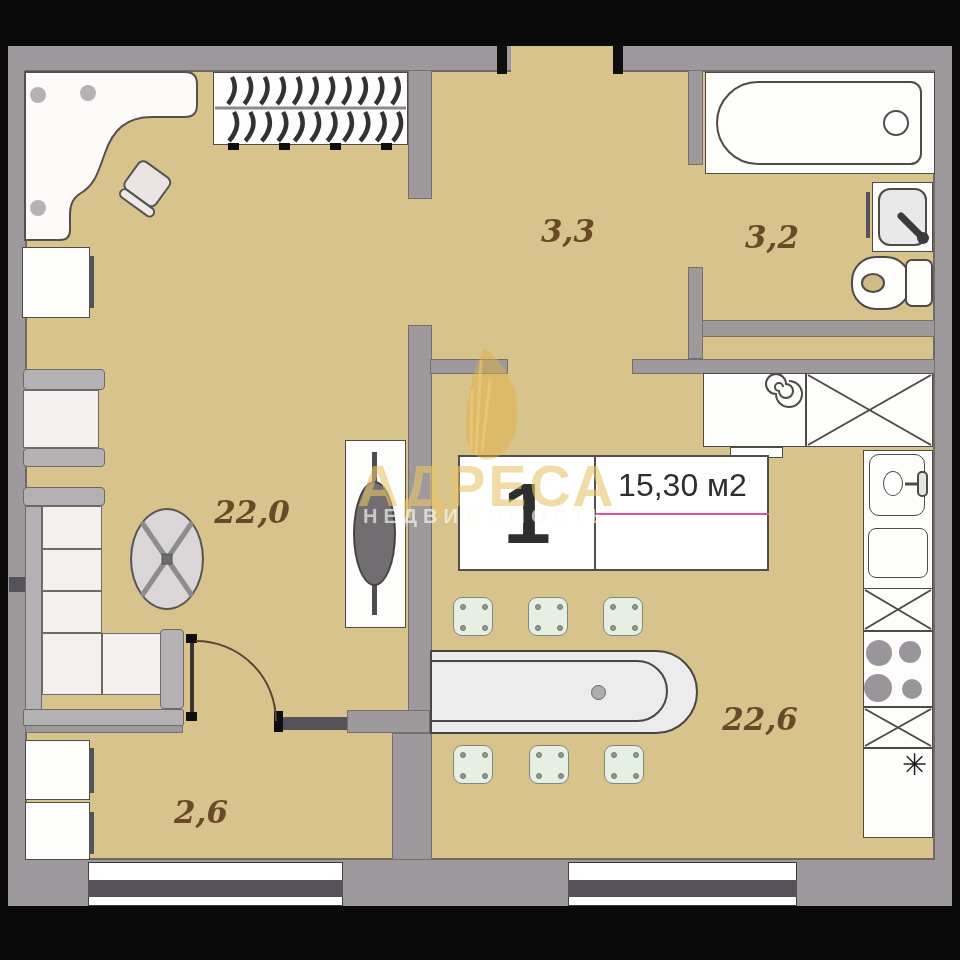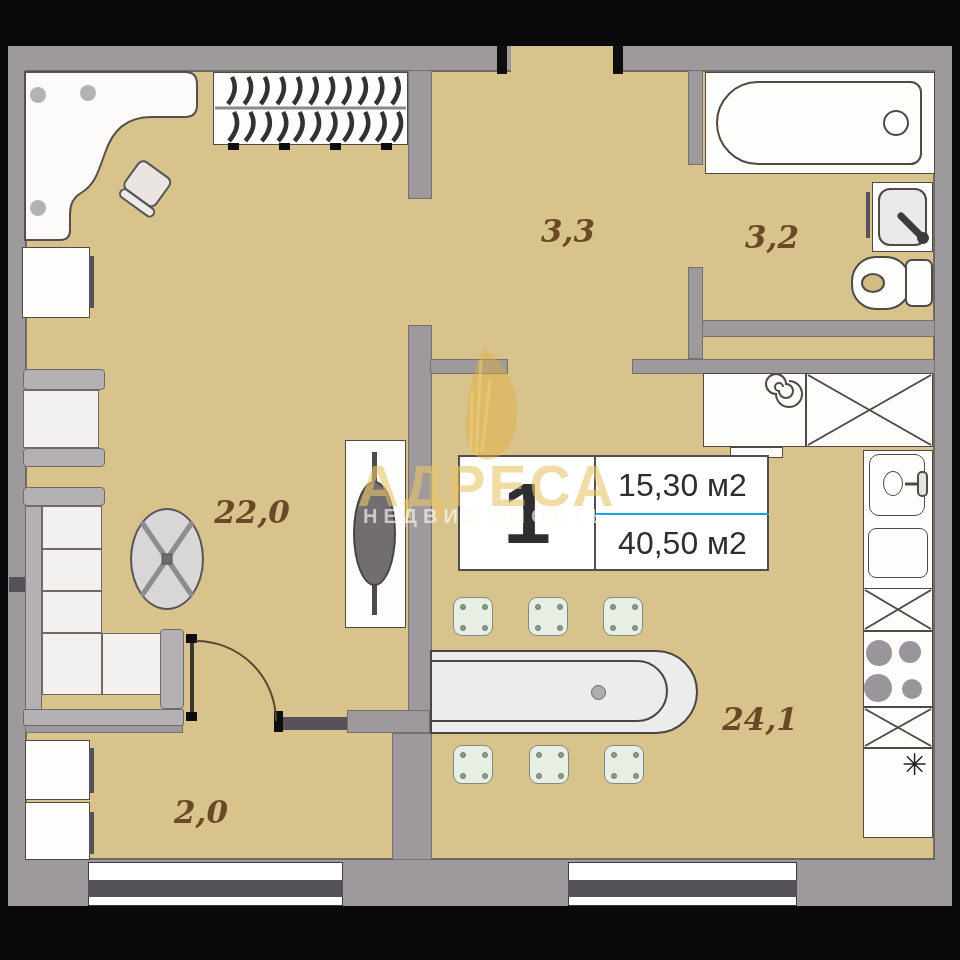--- a/index.html
+++ b/index.html
@@ -175,22 +175,21 @@
 
   <div class="abs wfurn" style="left:705px;top:72px;width:230px;height:102px;"></div>
   <div class="abs" style="left:716px;top:81px;width:206px;height:84px;border:2px solid #4e4a46;border-radius:44px 12px 12px 44px;"></div>
   <div class="abs" style="left:883px;top:110px;width:26px;height:26px;border-radius:50%;border:2px solid #4e4a46;background:#fff;box-sizing:border-box;"></div>
   <div class="abs wfurn" style="left:872px;top:182px;width:61px;height:70px;"></div>
   <div class="abs" style="left:878px;top:188px;width:49px;height:58px;border-radius:12px;background:#e9e9e9;border:2px solid #4e4a46;box-sizing:border-box;"></div>
   <div class="abs darkel" style="left:866px;top:192px;width:4px;height:46px;"></div>
 
   <div class="abs infobox" style="left:458px;top:455px;width:311px;height:116px;">
     <div class="infonum">1</div>
-    <div class="infocell" style="top:0;border-bottom:2px solid #0ea5e9;">15,30 м2</div>
-    <div class="infocell" style="top:58px;">40,50 м2</div>
+    <div class="infocell" style="top:0;border-bottom:2px solid #ec4899;">15,30 м2</div>
   </div>
 
   <svg class="abs" style="left:0;top:0;" width="960" height="960" viewBox="0 0 960 960">
 
     <g>
       <path d="M25,72 H185 Q197,72 197,84 V105 Q197,117 185,117 H152 C126,117 113,130 105,153 C98,172 95,185 81,193 C72,198 70,206 70,214 V230 Q70,240 60,240 H25 Z" fill="#fcfbfa" stroke="#55504b" stroke-width="2"></path>
       <circle cx="38" cy="95" r="8" fill="#b5b2b5"></circle>
       <circle cx="88" cy="93" r="8" fill="#b5b2b5"></circle>
       <circle cx="38" cy="208" r="8" fill="#b5b2b5"></circle>
     </g>
@@ -253,22 +252,22 @@
     <g>
       <rect x="852" y="257" width="58" height="52" rx="24" fill="#fdfdfc" stroke="#4e4a46" stroke-width="2"></rect>
       <rect x="906" y="260" width="26" height="46" rx="6" fill="#fdfdfc" stroke="#4e4a46" stroke-width="2"></rect>
       <ellipse cx="873" cy="283" rx="11" ry="9" fill="#d2bc86" stroke="#4e4a46" stroke-width="2"></ellipse>
     </g>
   </svg>
 
   <div class="roomlabel" style="left:252px;top:512px;">22,0</div>
   <div class="roomlabel" style="left:568px;top:231px;">3,3</div>
   <div class="roomlabel" style="left:772px;top:237px;">3,2</div>
-  <div class="roomlabel" style="left:760px;top:719px;">24,1</div>
-  <div class="roomlabel" style="left:201px;top:812px;">2,0</div>
+  <div class="roomlabel" style="left:760px;top:719px;">22,6</div>
+  <div class="roomlabel" style="left:201px;top:812px;">2,6</div>
 
   <div class="abs wm" style="left:0;top:0;width:960px;height:960px;">
     <svg class="abs" style="left:0;top:0;" width="960" height="960" viewBox="0 0 960 960">
       <path d="M484,348 C510,365 523,400 515,432 C508,456 492,463 480,458 C472,454 466,444 466,430 C466,400 472,372 484,348 Z" fill="rgba(226,175,65,0.45)"></path>
       <path d="M481,360 L476,455 M490,380 L482,452 M472,390 L471,450" stroke="rgba(245,210,120,0.5)" stroke-width="3" fill="none"></path>
     </svg>
     <div class="wm-brand">АДРЕСА</div>
     <div class="wm-sub">НЕДВИЖИМОСТЬ</div>
   </div>
 

